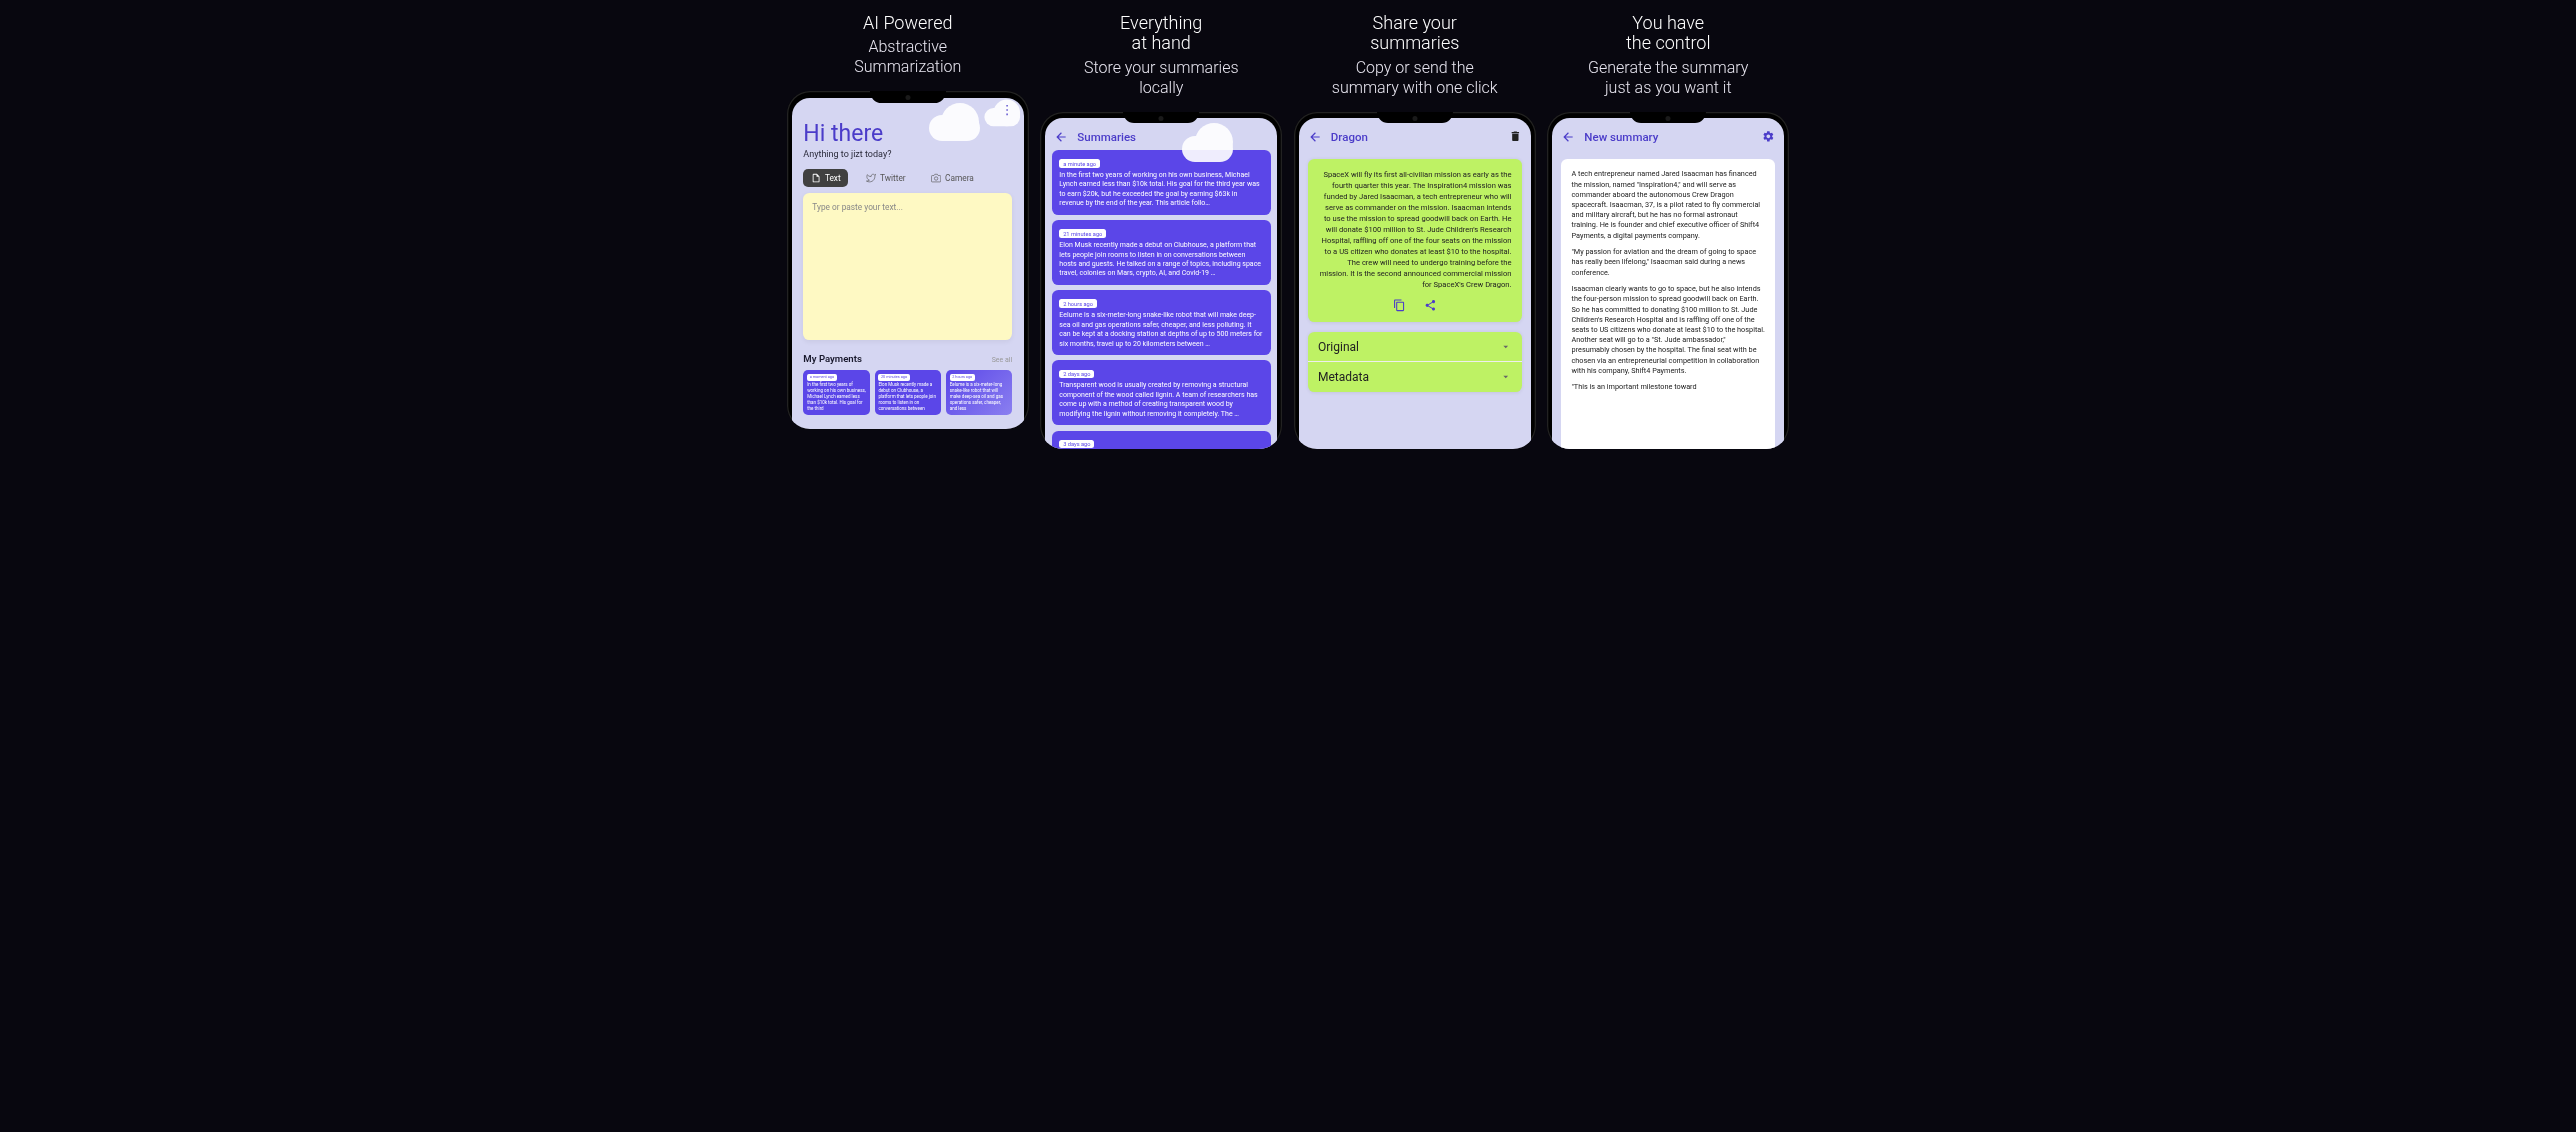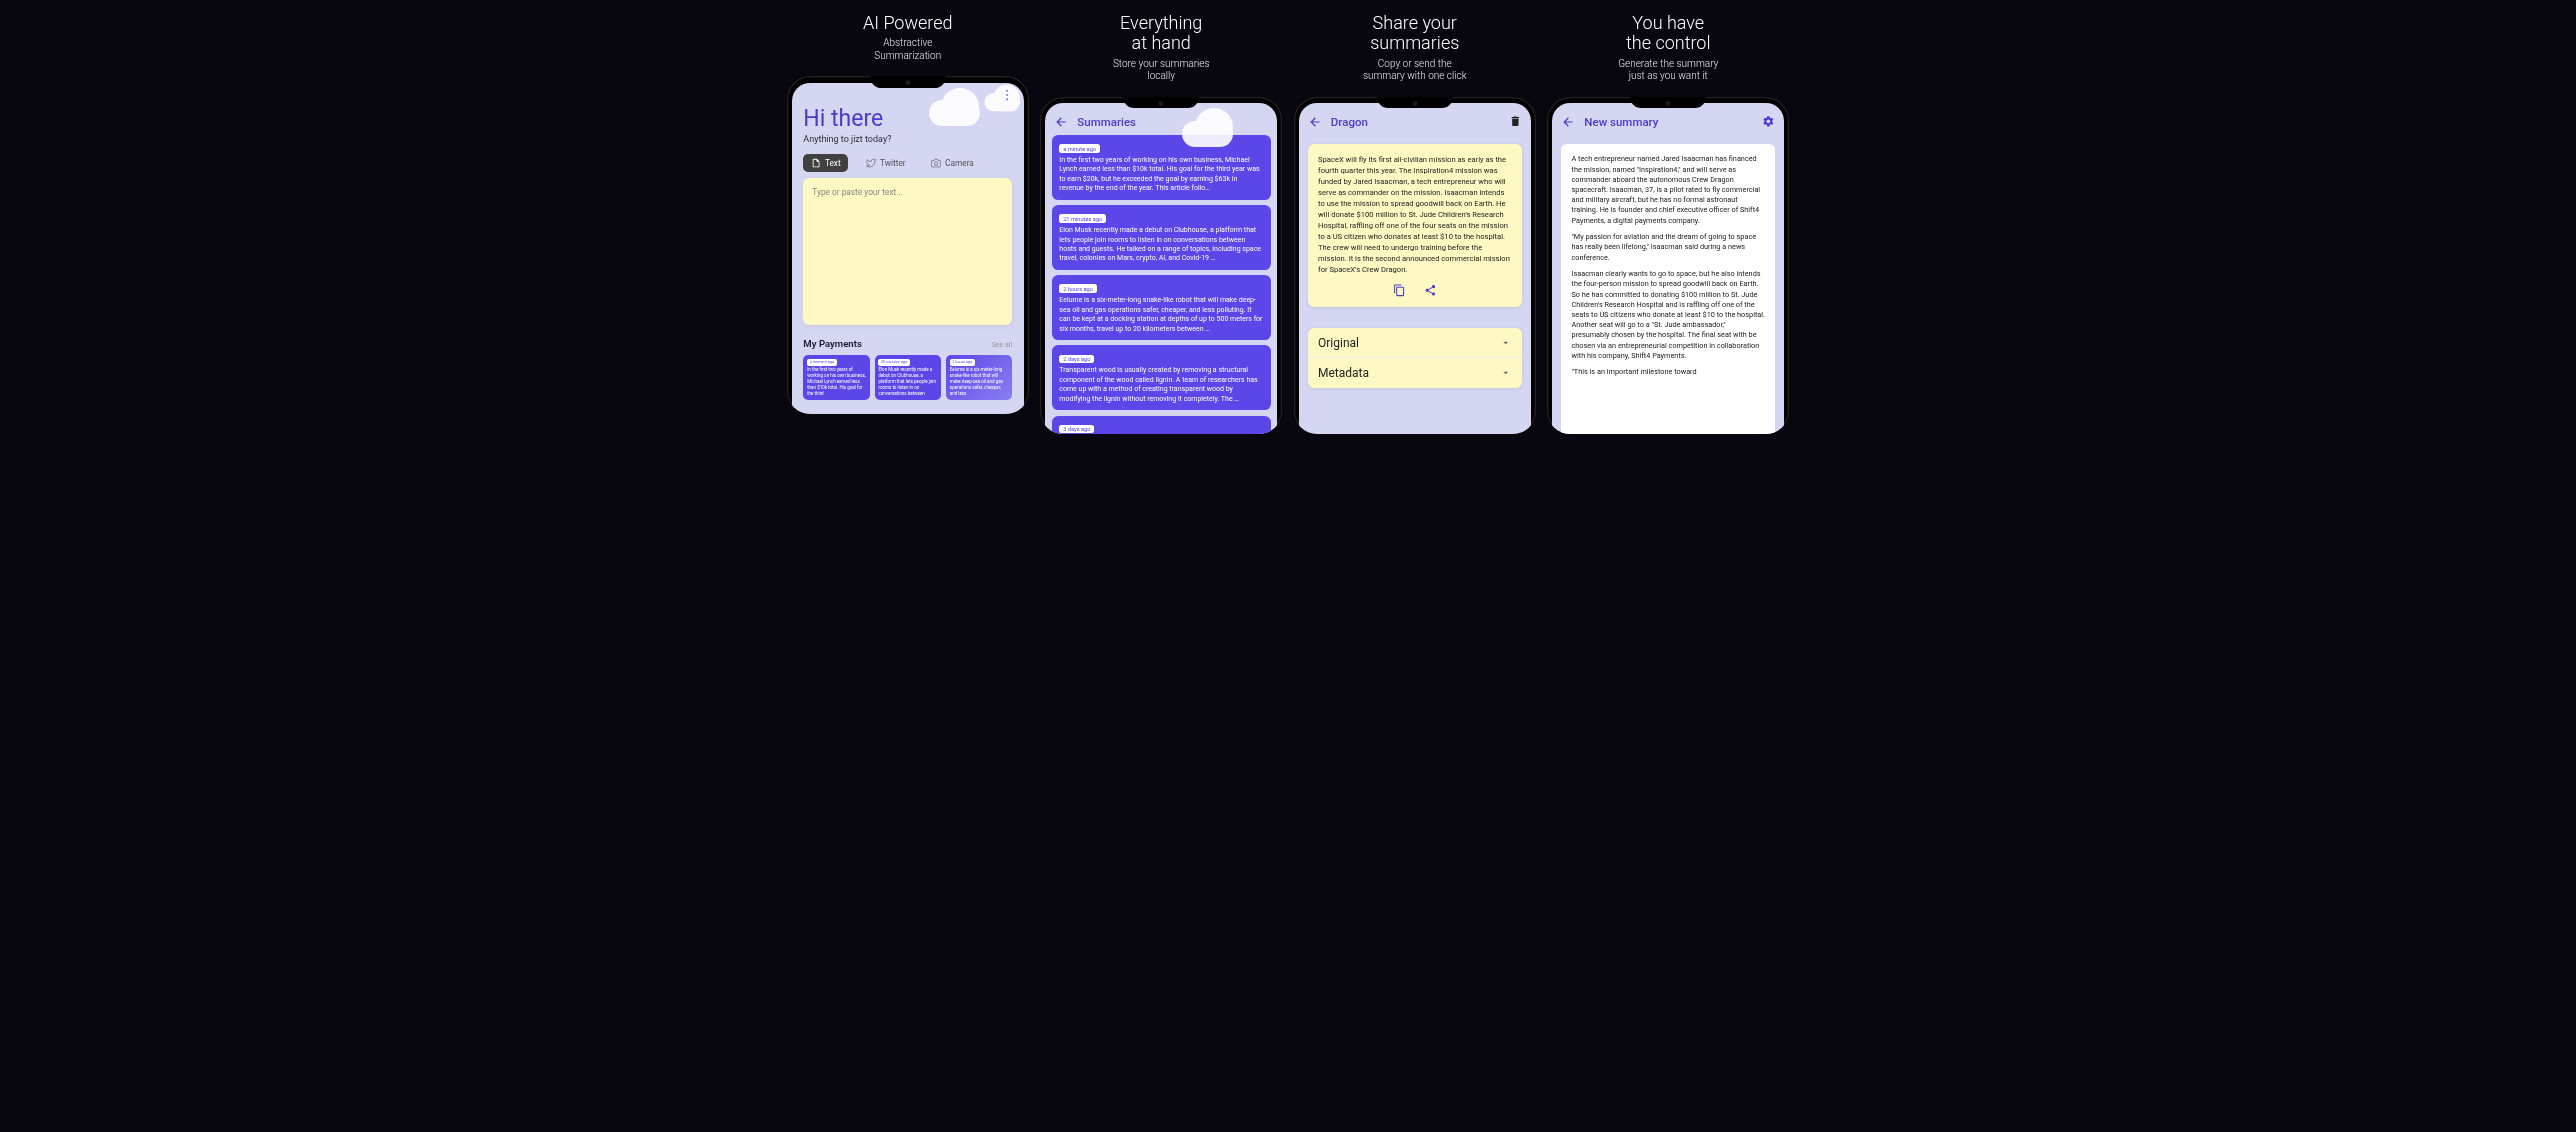--- a/index.html
+++ b/index.html
@@ -23,21 +23,21 @@
 }
 .panel-title {
   font-size: 18px;
   font-weight: 300;
   text-align: center;
   line-height: 1.15;
   margin-bottom: 3.8px;
   white-space: pre-line;
 }
 .panel-subtitle {
-  font-size: 10px;
+  font-size: 16px;
   font-weight: 300;
   text-align: center;
   line-height: 1.25;
   margin-bottom: 14px;
   white-space: pre-line;
   color: #e8e6f0;
 }
 .phone {
   width: 100%;
   background: #000;
@@ -211,25 +211,26 @@
   padding: 1.3px 3.8px;
   border-radius: 2.5px;
   display: inline-block;
   margin-bottom: 3.2px;
 }
 .card-text { font-size: 7px; line-height: 1.35; }
 
 
 .s3-body { padding: 9px 9px 0; }
 .white-card {
-  background: #fef9c3;
+  background: #bef264;
   border-radius: 6.4px;
   padding: 10.2px;
   box-shadow: 0 0.6px 3.8px rgba(0,0,0,0.08);
-  margin-bottom: 21px;
+  margin-bottom: 10px;
+  text-align: right;
 }
 .summary-text { font-size: 7.6px; line-height: 1.45; color: #222; }
 .actions {
   display: flex;
   justify-content: center;
   gap: 19px;
   margin-top: 9px;
 }
 .actions svg { width: 12.7px; height: 12.7px; fill: #4b3cc9; cursor: pointer; }
 .expand-row {

